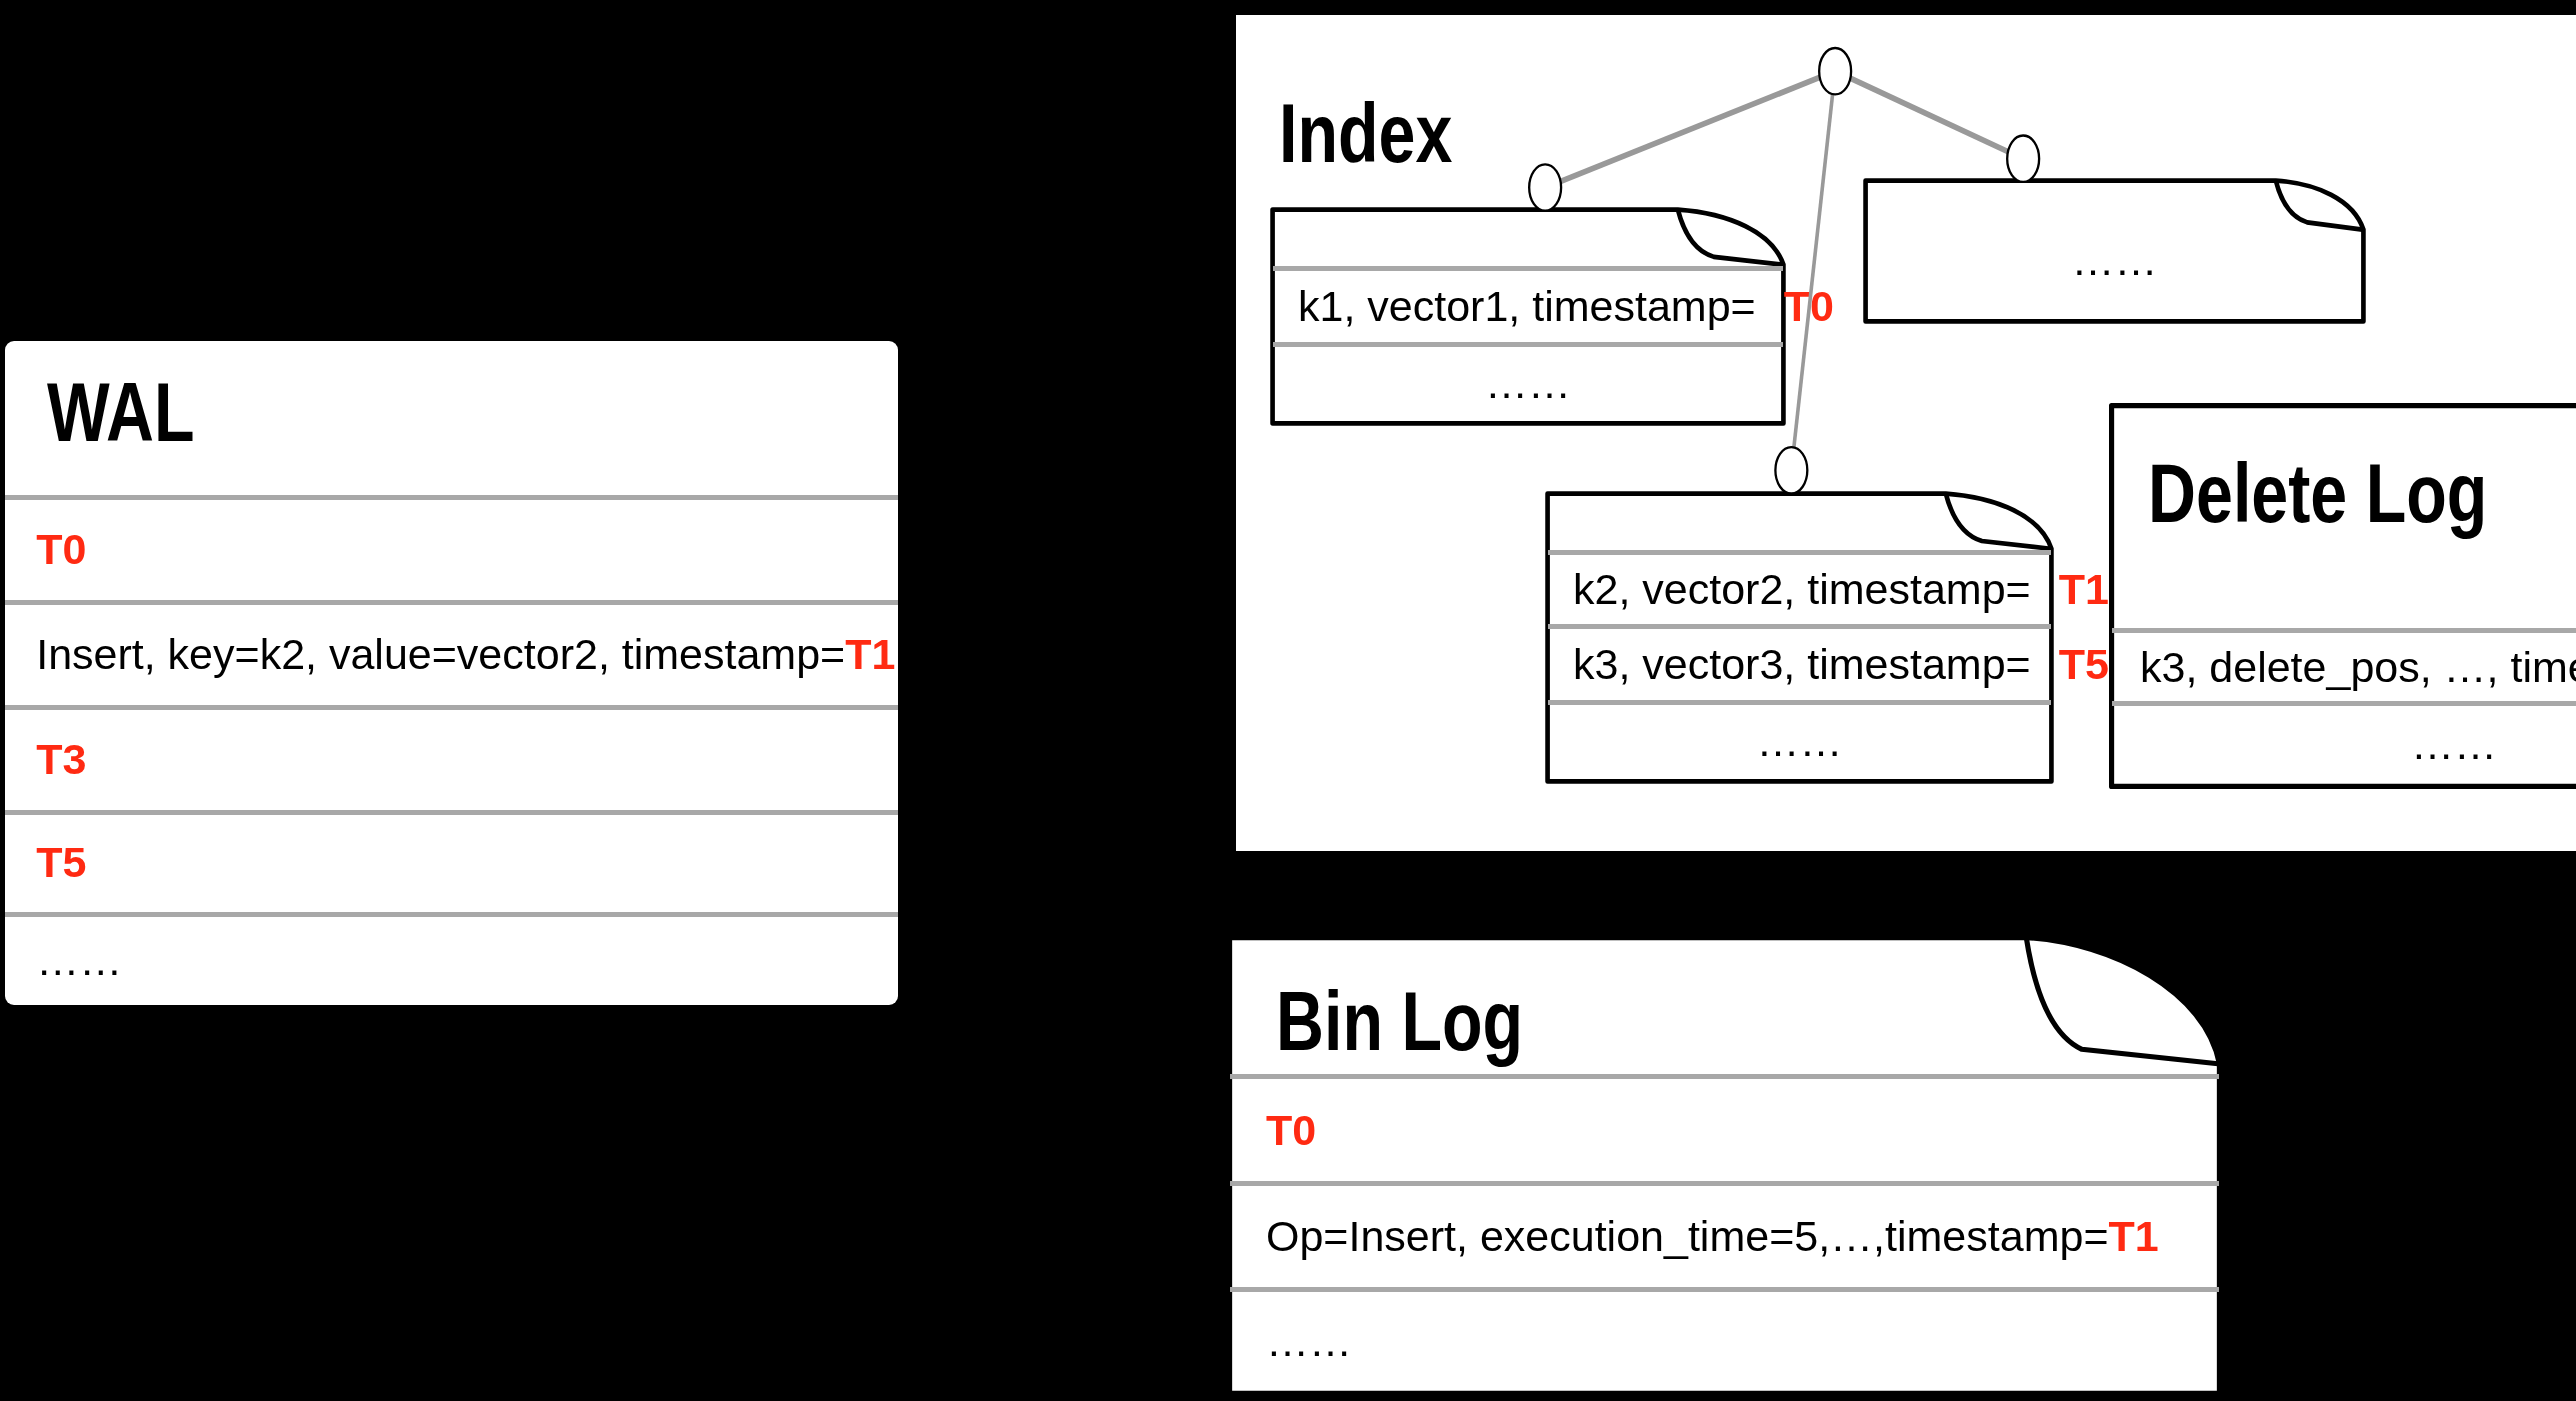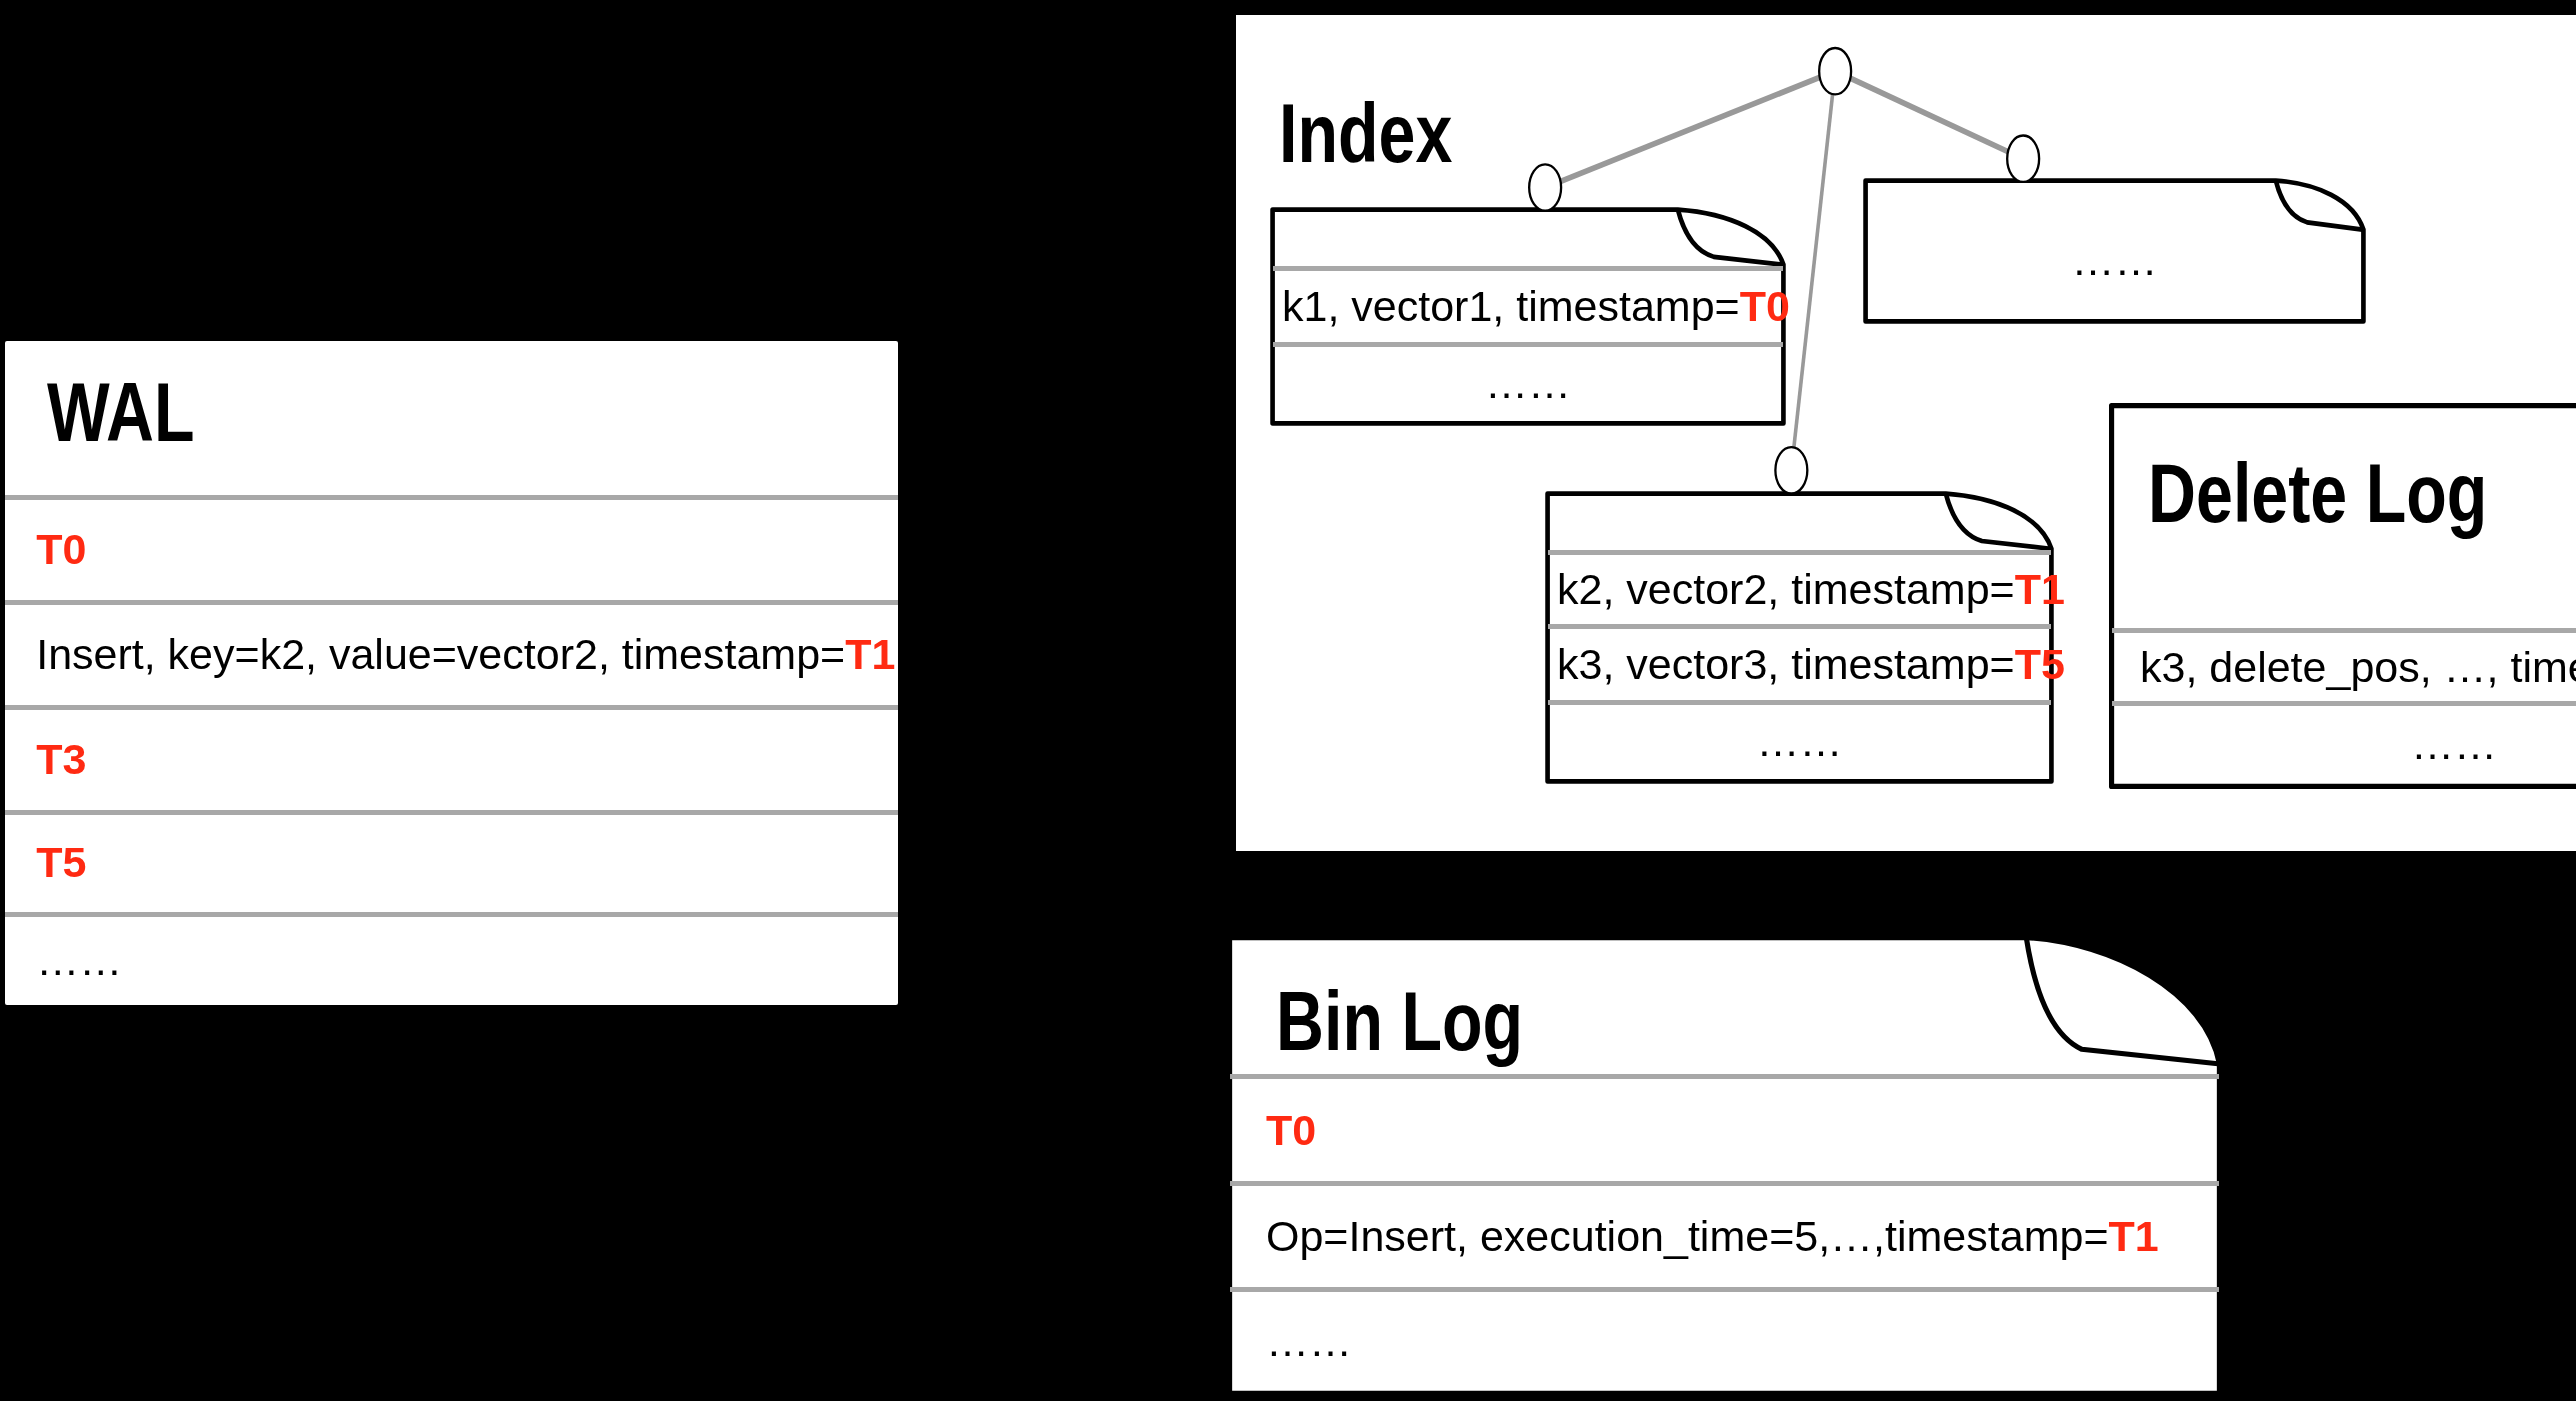--- a/index.html
+++ b/index.html
@@ -2,21 +2,21 @@
 <html style="font-size:8.2px"><head>
 <meta charset="utf-8">
 <style>
   html,body{margin:0;padding:0;background:#000;}
   body{width:2817px;height:1402px;overflow:hidden;
        font-family:"Liberation Sans","DejaVu Sans",sans-serif;color:#000;}
   .canvas{position:relative;width:2817px;height:1402px;background:#000;}
 
   
   .panel{position:absolute;background:#fff;}
-  .wal-box{left:5.2px;top:341px;width:893px;height:664px;border-radius:2px;}
+  .wal-box{left:5.2px;top:341px;width:893px;height:664px;border-radius:9px;}
   .index-panel{left:1232px;top:10.8px;width:1572px;height:844px;border:4.1px solid #000;box-sizing:border-box;}
 
   .panel-title{position:absolute;font-weight:700;font-size:83px;line-height:1;
                transform:scaleX(0.8);transform-origin:0 0;white-space:nowrap;}
 
   .sep{position:absolute;left:0;right:0;height:5.2px;background:#a8a8a8;}
 
   .row{position:absolute;left:0;right:0;display:flex;align-items:center;
        font-size:43px;line-height:1.15;white-space:nowrap;}
   .row .pfx{color:#000;}
@@ -27,21 +27,21 @@
   .doc{position:absolute;}
   .doc > svg.shape{position:absolute;left:0;top:0;width:100%;height:100%;}
   .doc .sep{left:3.1px;right:3.1px;}
 
   
   .tree-svg{position:absolute;left:0;top:0;width:1564px;height:836px;pointer-events:none;}
   .tree-svg line{stroke:#999999;}
   .tree-svg ellipse{fill:#fff;stroke:#000;stroke-width:4.5px;}
 
   .pad-60{padding-left:31px;}
-  .pad-55{padding-left:12px;}
+  .pad-55{padding-left:28px;gap:28px;}
   .pad-75{padding-left:39px;}
 </style>
 </head>
 <body>
 
 <div class="canvas">
 
   <section class="panel wal-box">
     <div class="panel-title" style="left:42px;top:30px;">WAL</div>
 

